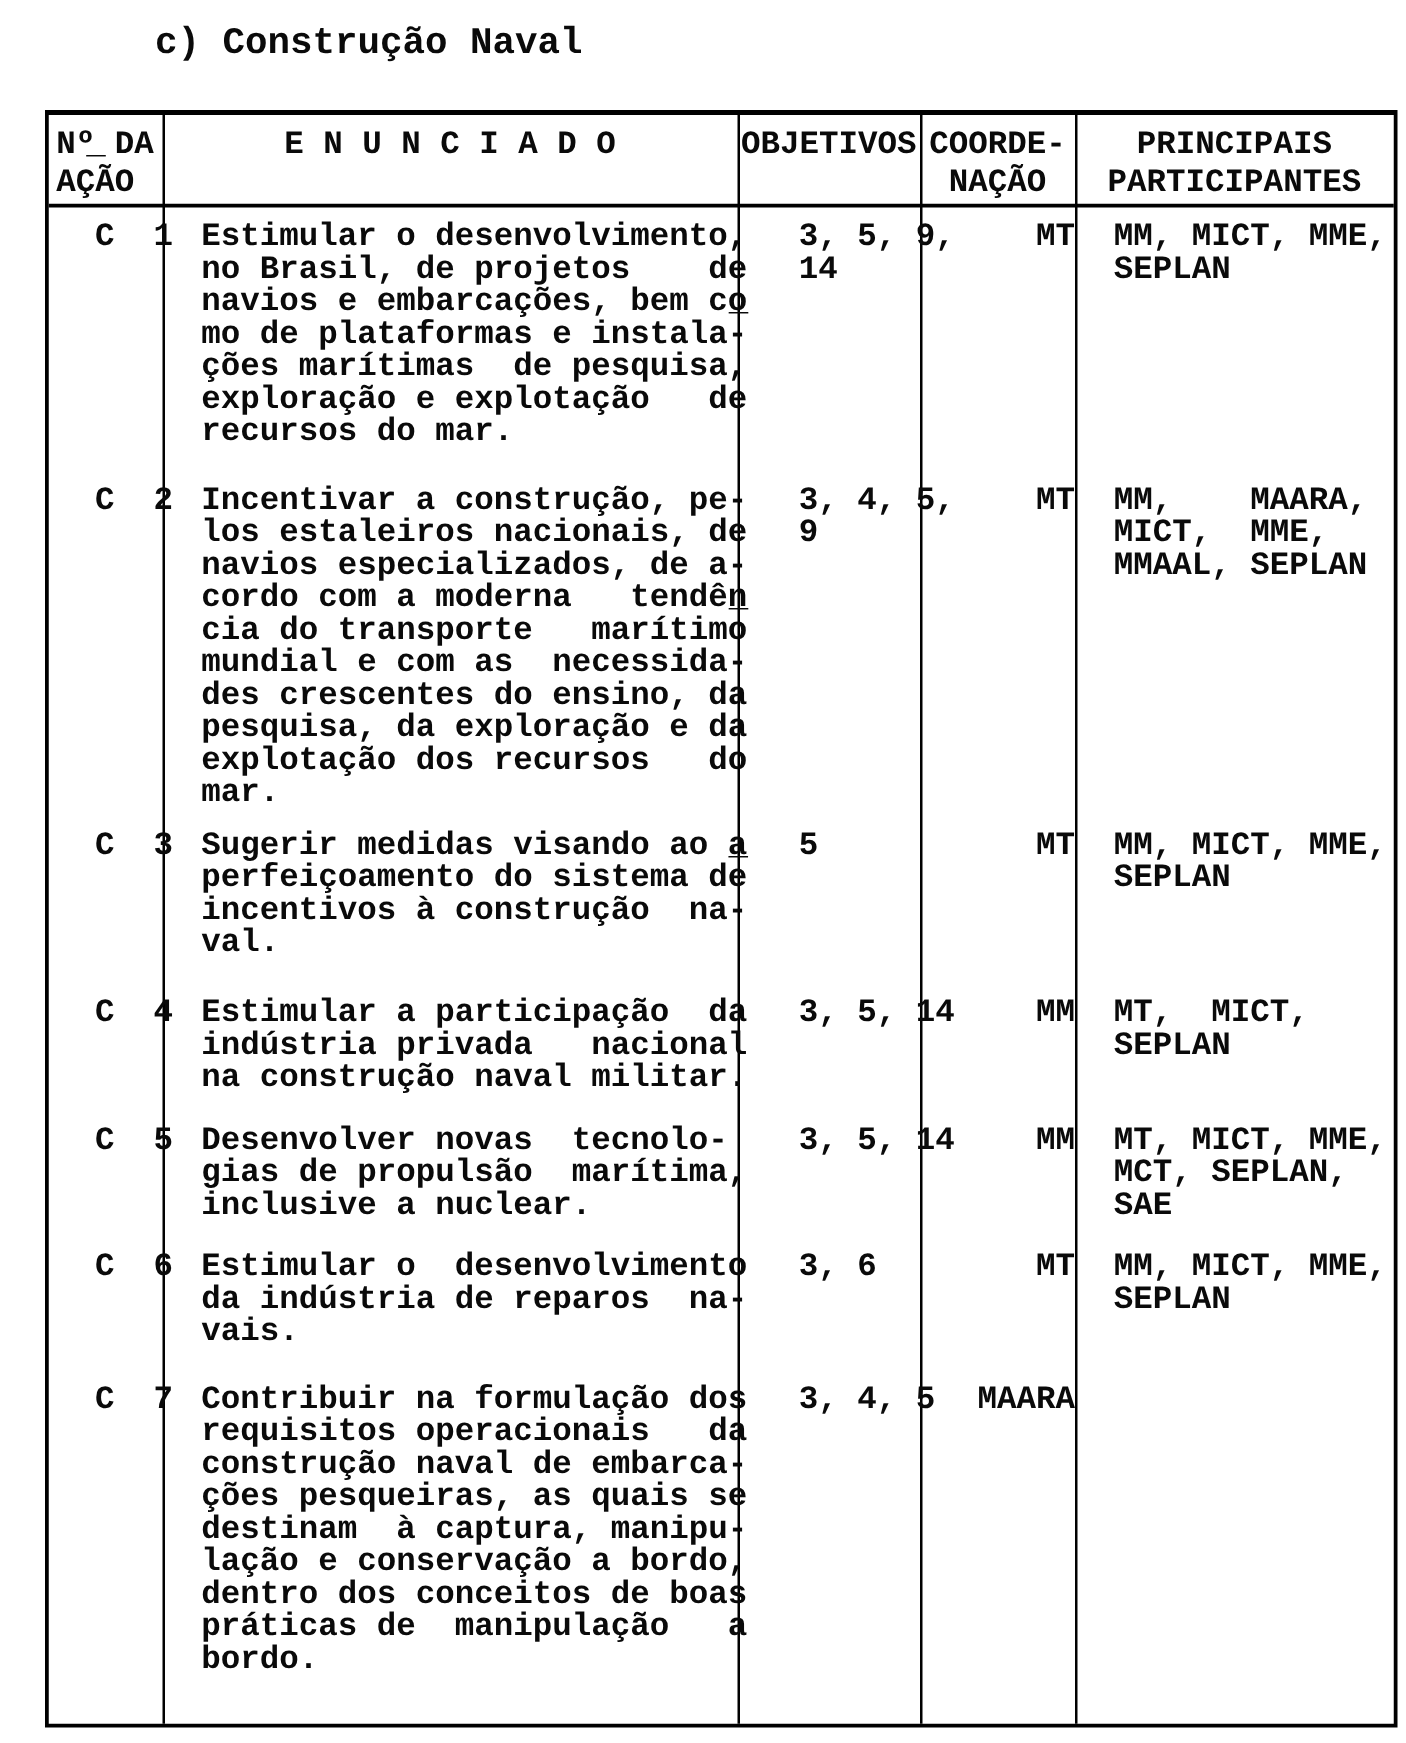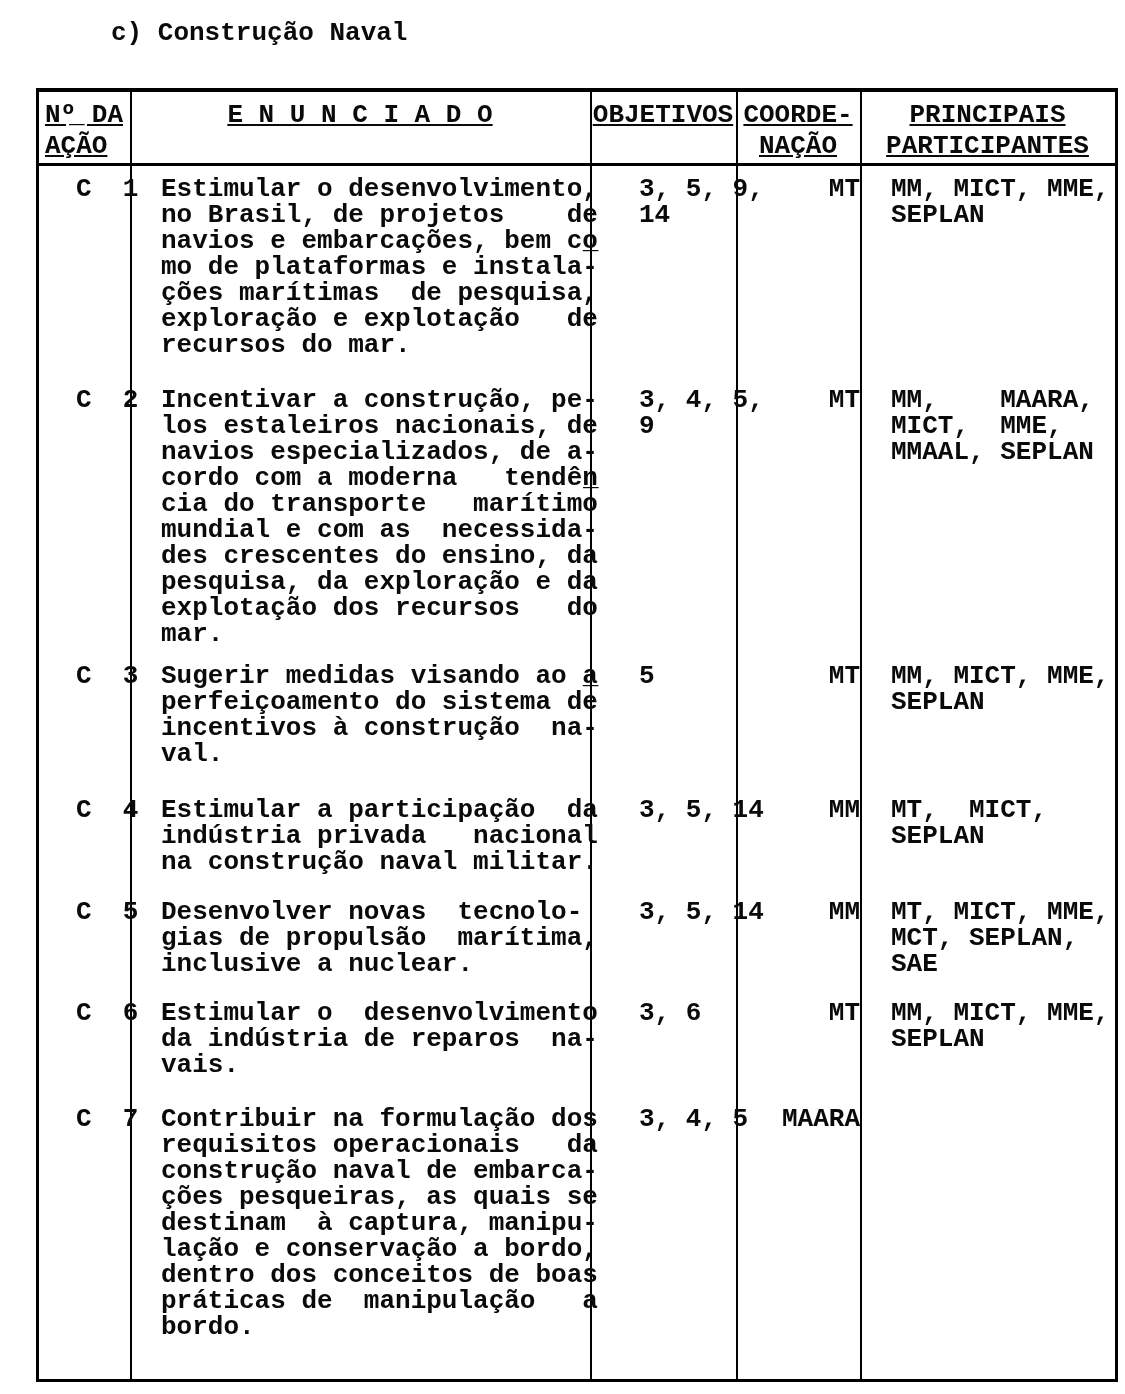--- a/index.html
+++ b/index.html
@@ -6,40 +6,40 @@
   body {
     width:1125px; height:1394px;
     background:#ffffff;
     color:#0a0a0a;
     font-family:"Liberation Mono","DejaVu Sans Mono",monospace;
     font-weight:700;
     position:relative;
     overflow:hidden;
   }
   .page-title {
-    position:absolute; left:111px; top:18px;
-    font-size:26px; white-space:pre;
+    position:absolute; left:124px; top:18px;
+    font-size:30px; white-space:pre;
   }
   .doc-table {
     position:absolute; left:36px; top:88px;
     width:1082px; height:1294px;
     border:3px solid #000;
     border-top-width:4px;
     box-sizing:border-box;
   }
   .tbl-inner { position:absolute; inset:0; }
   .vline {
     position:absolute; top:0; bottom:0; width:2px; background:#000;
   }
   .vl-1 { left:91px; } .vl-2 { left:551px; } .vl-3 { left:697px; } .vl-4 { left:821px; }
   .hdr {
     position:absolute; left:0; top:0; width:100%; height:74px;
     border-bottom:3px solid #000; box-sizing:border-box;
     display:grid; grid-template-columns:91px 460px 146px 124px 1fr;
-    font-size:26px; line-height:31px;text-decoration:underline;
+    font-size:26px; line-height:31px;
   }
   .hdr > div { white-space:pre; padding-top:8px; }
   .h-action { padding-left:6px; }
   .h-center { text-align:center; }
   .row {
     position:absolute; left:0; width:100%;
     display:grid; grid-template-columns:91px 460px 146px 124px 1fr;
     font-size:26px; line-height:26px;
   }
   .row > div { white-space:pre;margin-left:31px; }

